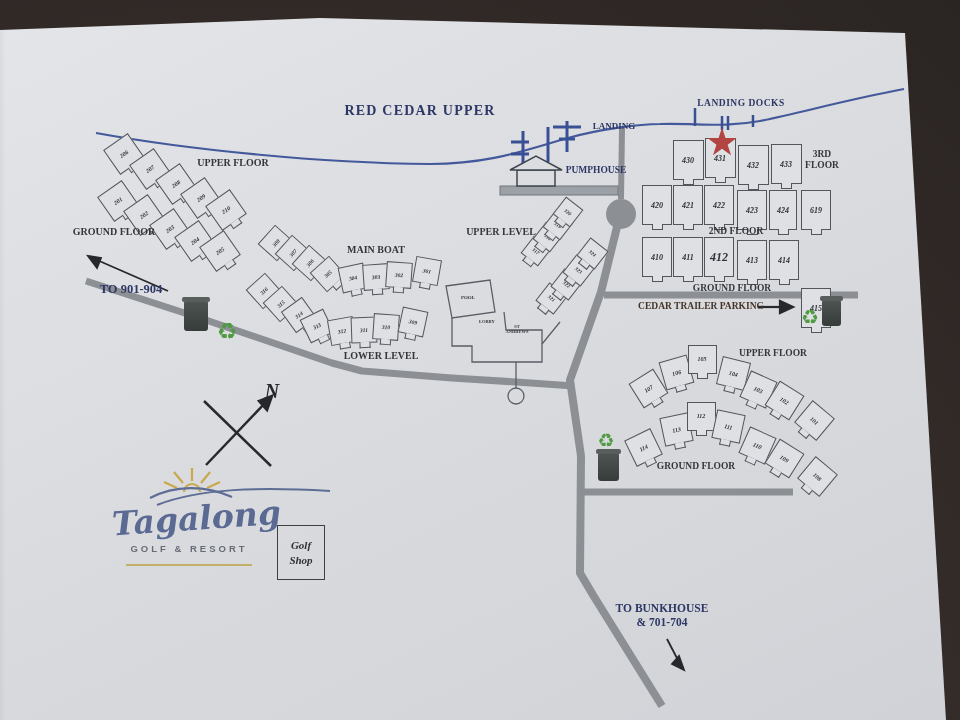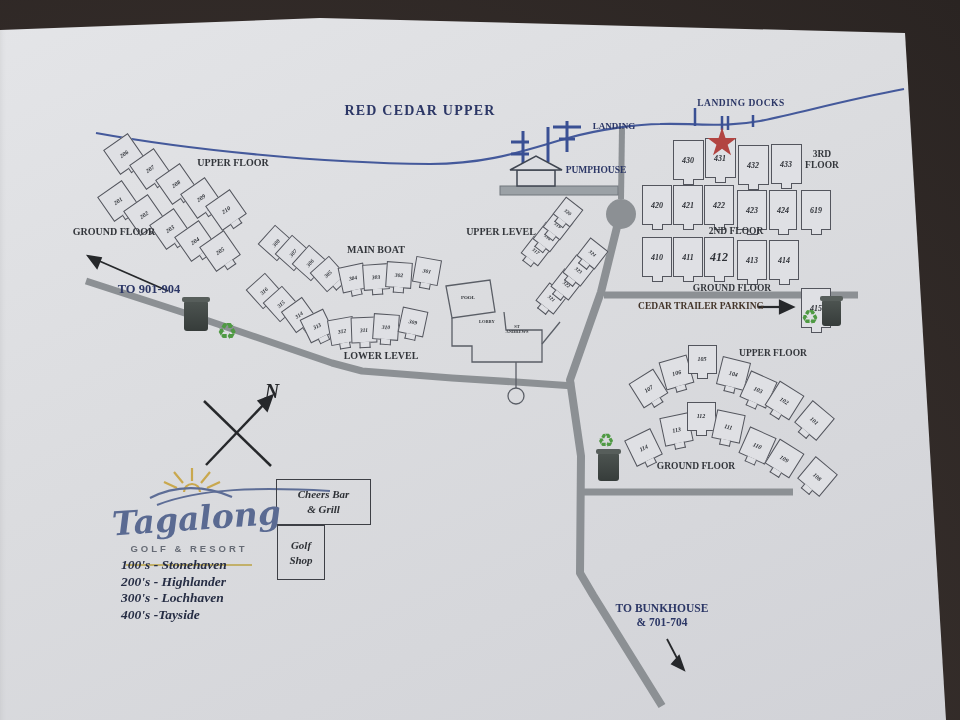--- a/index.html
+++ b/index.html
@@ -107,33 +107,25 @@
       <path d="M192,481 L192,468 M183,483 L174,472 M201,483 L210,472 M177,488 L164,482 M207,488 L220,482"></path>
     </g>
     <g stroke="#5d6d96" stroke-width="2.2" fill="none">
       <path d="M150,498 C175,485 205,485 232,497"></path>
       <path d="M157,505 C200,488 260,487 330,491" stroke-width="2"></path>
     </g>
   </svg>
 
   <div id="map">
 
-    <div class="fbox" style="left:276px;top:479px;width:95px;height:46px;font-size:11px;">Cheers Bar
-&amp; Grill</div>
     <div class="fbox" style="left:277px;top:525px;width:48px;height:55px;font-size:11px;">Golf
 Shop</div>
 
     <div class="brand-script">Tagalong</div>
     <div class="brand-sub">GOLF &amp; RESORT</div>
-    <div class="legend-list" id="legend-list">
-        <div class="legend-item">100's -  Stonehaven</div>
-        <div class="legend-item">200's - Highlander</div>
-        <div class="legend-item">300's - Lochhaven</div>
-        <div class="legend-item">400's -Tayside</div>
-      </div>
   <div class="unit" style="left: 109px; top: 139px; width: 30px; height: 30px; font-size: 6px; transform: rotate(-35deg);">206</div>
       <div class="unit" style="left: 135px; top: 154px; width: 30px; height: 30px; font-size: 6px; transform: rotate(-35deg);">207</div>
       <div class="unit" style="left: 161px; top: 169px; width: 30px; height: 30px; font-size: 6px; transform: rotate(-35deg);">208</div>
       <div class="unit" style="left: 186px; top: 183px; width: 30px; height: 30px; font-size: 6px; transform: rotate(-35deg);">209</div>
       <div class="unit" style="left: 211px; top: 195px; width: 30px; height: 30px; font-size: 6px; transform: rotate(-35deg);">210</div>
       <div class="unit" style="left: 103px; top: 186px; width: 30px; height: 30px; font-size: 6px; transform: rotate(-35deg);">201</div>
       <div class="unit" style="left: 129px; top: 200px; width: 30px; height: 30px; font-size: 6px; transform: rotate(-35deg);">202</div>
       <div class="unit" style="left: 155px; top: 214px; width: 30px; height: 30px; font-size: 6px; transform: rotate(-35deg);">203</div>
       <div class="unit" style="left: 180px; top: 226px; width: 30px; height: 30px; font-size: 6px; transform: rotate(-35deg);">204</div>
       <div class="unit" style="left: 205px; top: 236px; width: 30px; height: 30px; font-size: 6px; transform: rotate(-35deg);">205</div>
@@ -197,21 +189,21 @@
       <div class="glyph" style="left: 722px; top: 142px; font-size: 38px; color: rgb(178, 68, 65);">★</div>
       <div class="glyph" style="left: 227px; top: 331px; font-size: 23px; color: rgb(79, 154, 67);">♻</div>
       <div class="glyph" style="left: 810px; top: 317px; font-size: 20px; color: rgb(79, 154, 67);">♻</div>
       <div class="glyph" style="left: 606px; top: 440px; font-size: 19px; color: rgb(79, 154, 67);">♻</div>
       <div class="mtext" style="left: 420px; top: 111px; font-size: 14px; color: rgb(44, 55, 102); font-weight: 700; font-style: normal; letter-spacing: 1.2px;">RED CEDAR UPPER</div>
       <div class="mtext" style="left: 741px; top: 104px; font-size: 9.5px; color: rgb(44, 55, 102); font-weight: 700; font-style: normal; letter-spacing: 0.5px;">LANDING DOCKS</div>
       <div class="mtext" style="left: 614px; top: 126px; font-size: 9px; color: rgb(44, 55, 102); font-weight: 700; font-style: normal; letter-spacing: 0px;">LANDING</div>
       <div class="mtext" style="left: 596px; top: 171px; font-size: 9.5px; color: rgb(44, 55, 102); font-weight: 700; font-style: normal; letter-spacing: 0px;">PUMPHOUSE</div>
       <div class="mtext" style="left: 233px; top: 163px; font-size: 10px; color: rgb(51, 54, 59); font-weight: 700; font-style: normal; letter-spacing: 0px;">UPPER FLOOR</div>
       <div class="mtext" style="left: 114px; top: 232px; font-size: 10px; color: rgb(51, 54, 59); font-weight: 700; font-style: normal; letter-spacing: 0px;">GROUND FLOOR</div>
-      <div class="mtext" style="left: 149px; top: 289px; font-size: 12.5px; color: rgb(44, 55, 102); font-weight: 700; font-style: normal; letter-spacing: 0px;">TO 901-904</div>
+      <div class="mtext" style="left: 131px; top: 289px; font-size: 12.5px; color: rgb(44, 55, 102); font-weight: 700; font-style: normal; letter-spacing: 0px;">TO 901-904</div>
       <div class="mtext" style="left: 376px; top: 250px; font-size: 10px; color: rgb(51, 54, 59); font-weight: 700; font-style: normal; letter-spacing: 0px;">MAIN BOAT</div>
       <div class="mtext" style="left: 381px; top: 356px; font-size: 10px; color: rgb(51, 54, 59); font-weight: 700; font-style: normal; letter-spacing: 0px;">LOWER LEVEL</div>
       <div class="mtext" style="left: 501px; top: 232px; font-size: 10px; color: rgb(51, 54, 59); font-weight: 700; font-style: normal; letter-spacing: 0px;">UPPER LEVEL</div>
       <div class="mtext" style="left: 468px; top: 298px; font-size: 5px; color: rgb(51, 54, 59); font-weight: 700; font-style: normal; letter-spacing: 0px;">POOL</div>
       <div class="mtext" style="left: 487px; top: 322px; font-size: 4.5px; color: rgb(51, 54, 59); font-weight: 700; font-style: normal; letter-spacing: 0px;">LOBBY</div>
       <div class="mtext" style="left: 517px; top: 329px; font-size: 4.5px; color: rgb(51, 54, 59); font-weight: 700; font-style: normal; letter-spacing: 0px;">ST
 ANDREWS</div>
       <div class="mtext" style="left: 822px; top: 160px; font-size: 9.5px; color: rgb(51, 54, 59); font-weight: 700; font-style: normal; letter-spacing: 0px;">3RD
 FLOOR</div>
       <div class="mtext" style="left: 736px; top: 232px; font-size: 9.5px; color: rgb(51, 54, 59); font-weight: 700; font-style: normal; letter-spacing: 0px;">2ND FLOOR</div>

